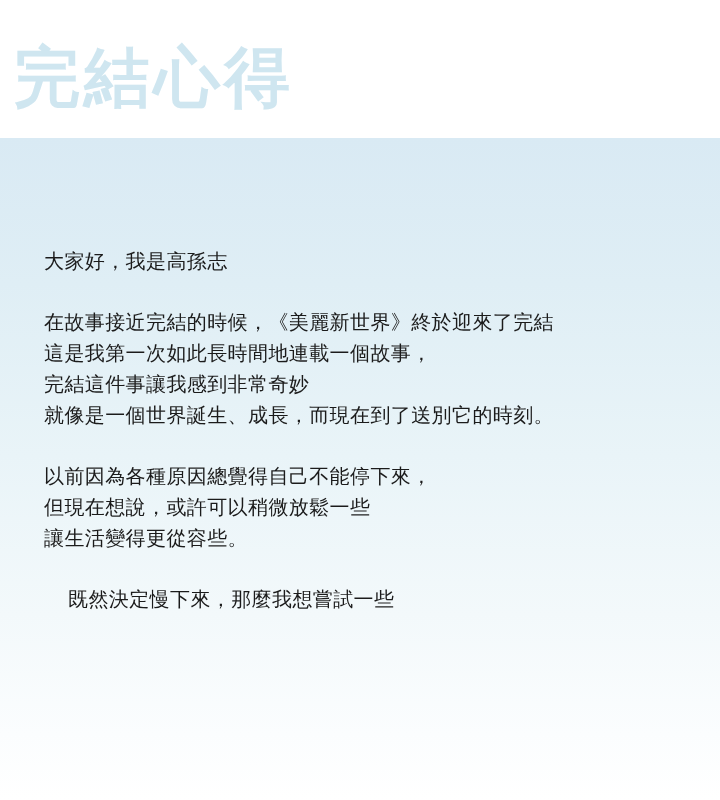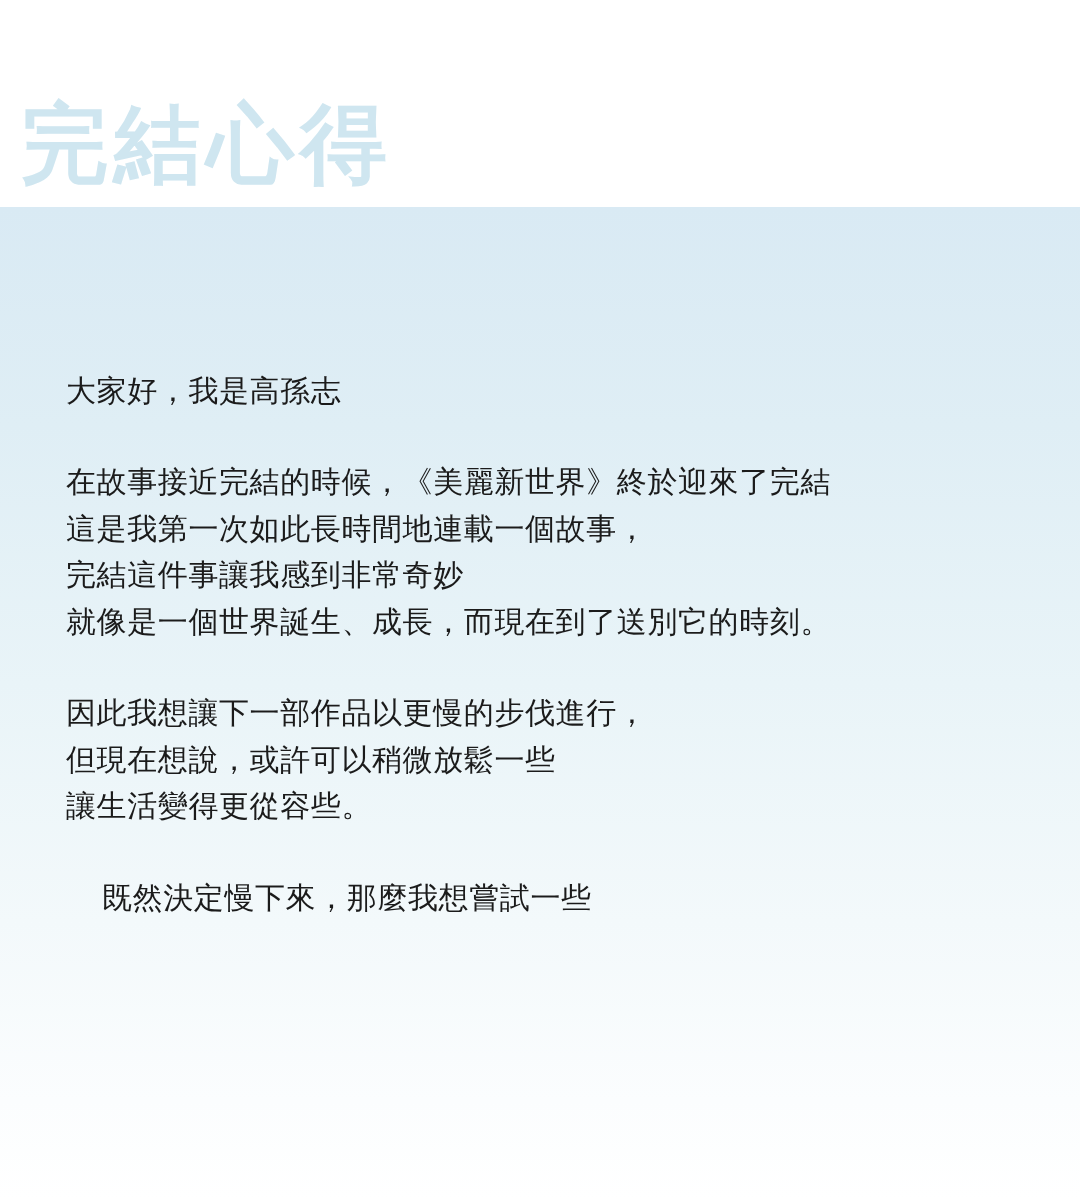--- a/index.html
+++ b/index.html
@@ -27,28 +27,27 @@
     top: 0;
     width: 720px;
     height: 138px;
     background: #ffffff;
     overflow: hidden;
   }
   .header-title {
     position: absolute;
     left: 14px;
     top: 44px;
-    font-size: 58px;
+    font-size: 66px;
     line-height: 1;
     font-weight: 700;
     letter-spacing: 4px;
     color: #cfe6f0;
     white-space: nowrap;
     user-select: none;
-    margin-top: 24px;
   }
   
   .body-panel {
     position: absolute;
     left: 0;
     top: 138px;
     width: 720px;
     height: 662px;
     background: linear-gradient(180deg, #d9eaf4 0%, #dfeef5 22%, #e9f4f8 48%, #f3f9fb 72%, #fbfdfe 90%, #ffffff 100%);
   }
@@ -80,20 +79,20 @@
     <div class="header-title">完結心得</div>
   </div>
 
   <div class="body-panel">
     <div class="content">
       <p class="para">大家好，我是高孫志</p>
       <p class="para">在故事接近完結的時候，《美麗新世界》終於迎來了完結
 這是我第一次如此長時間地連載一個故事，
 完結這件事讓我感到非常奇妙
 就像是一個世界誕生、成長，而現在到了送別它的時刻。</p>
-      <p class="para">因此我想讓下一部作品以更慢的步伐進行，
+      <p class="para">以前因為各種原因總覺得自己不能停下來，
 但現在想說，或許可以稍微放鬆一些
 讓生活變得更從容些。</p>
       <p class="para">既然決定慢下來，那麼我想嘗試一些</p>
     </div>
   </div>
 
 </div>
 
 </body></html>

